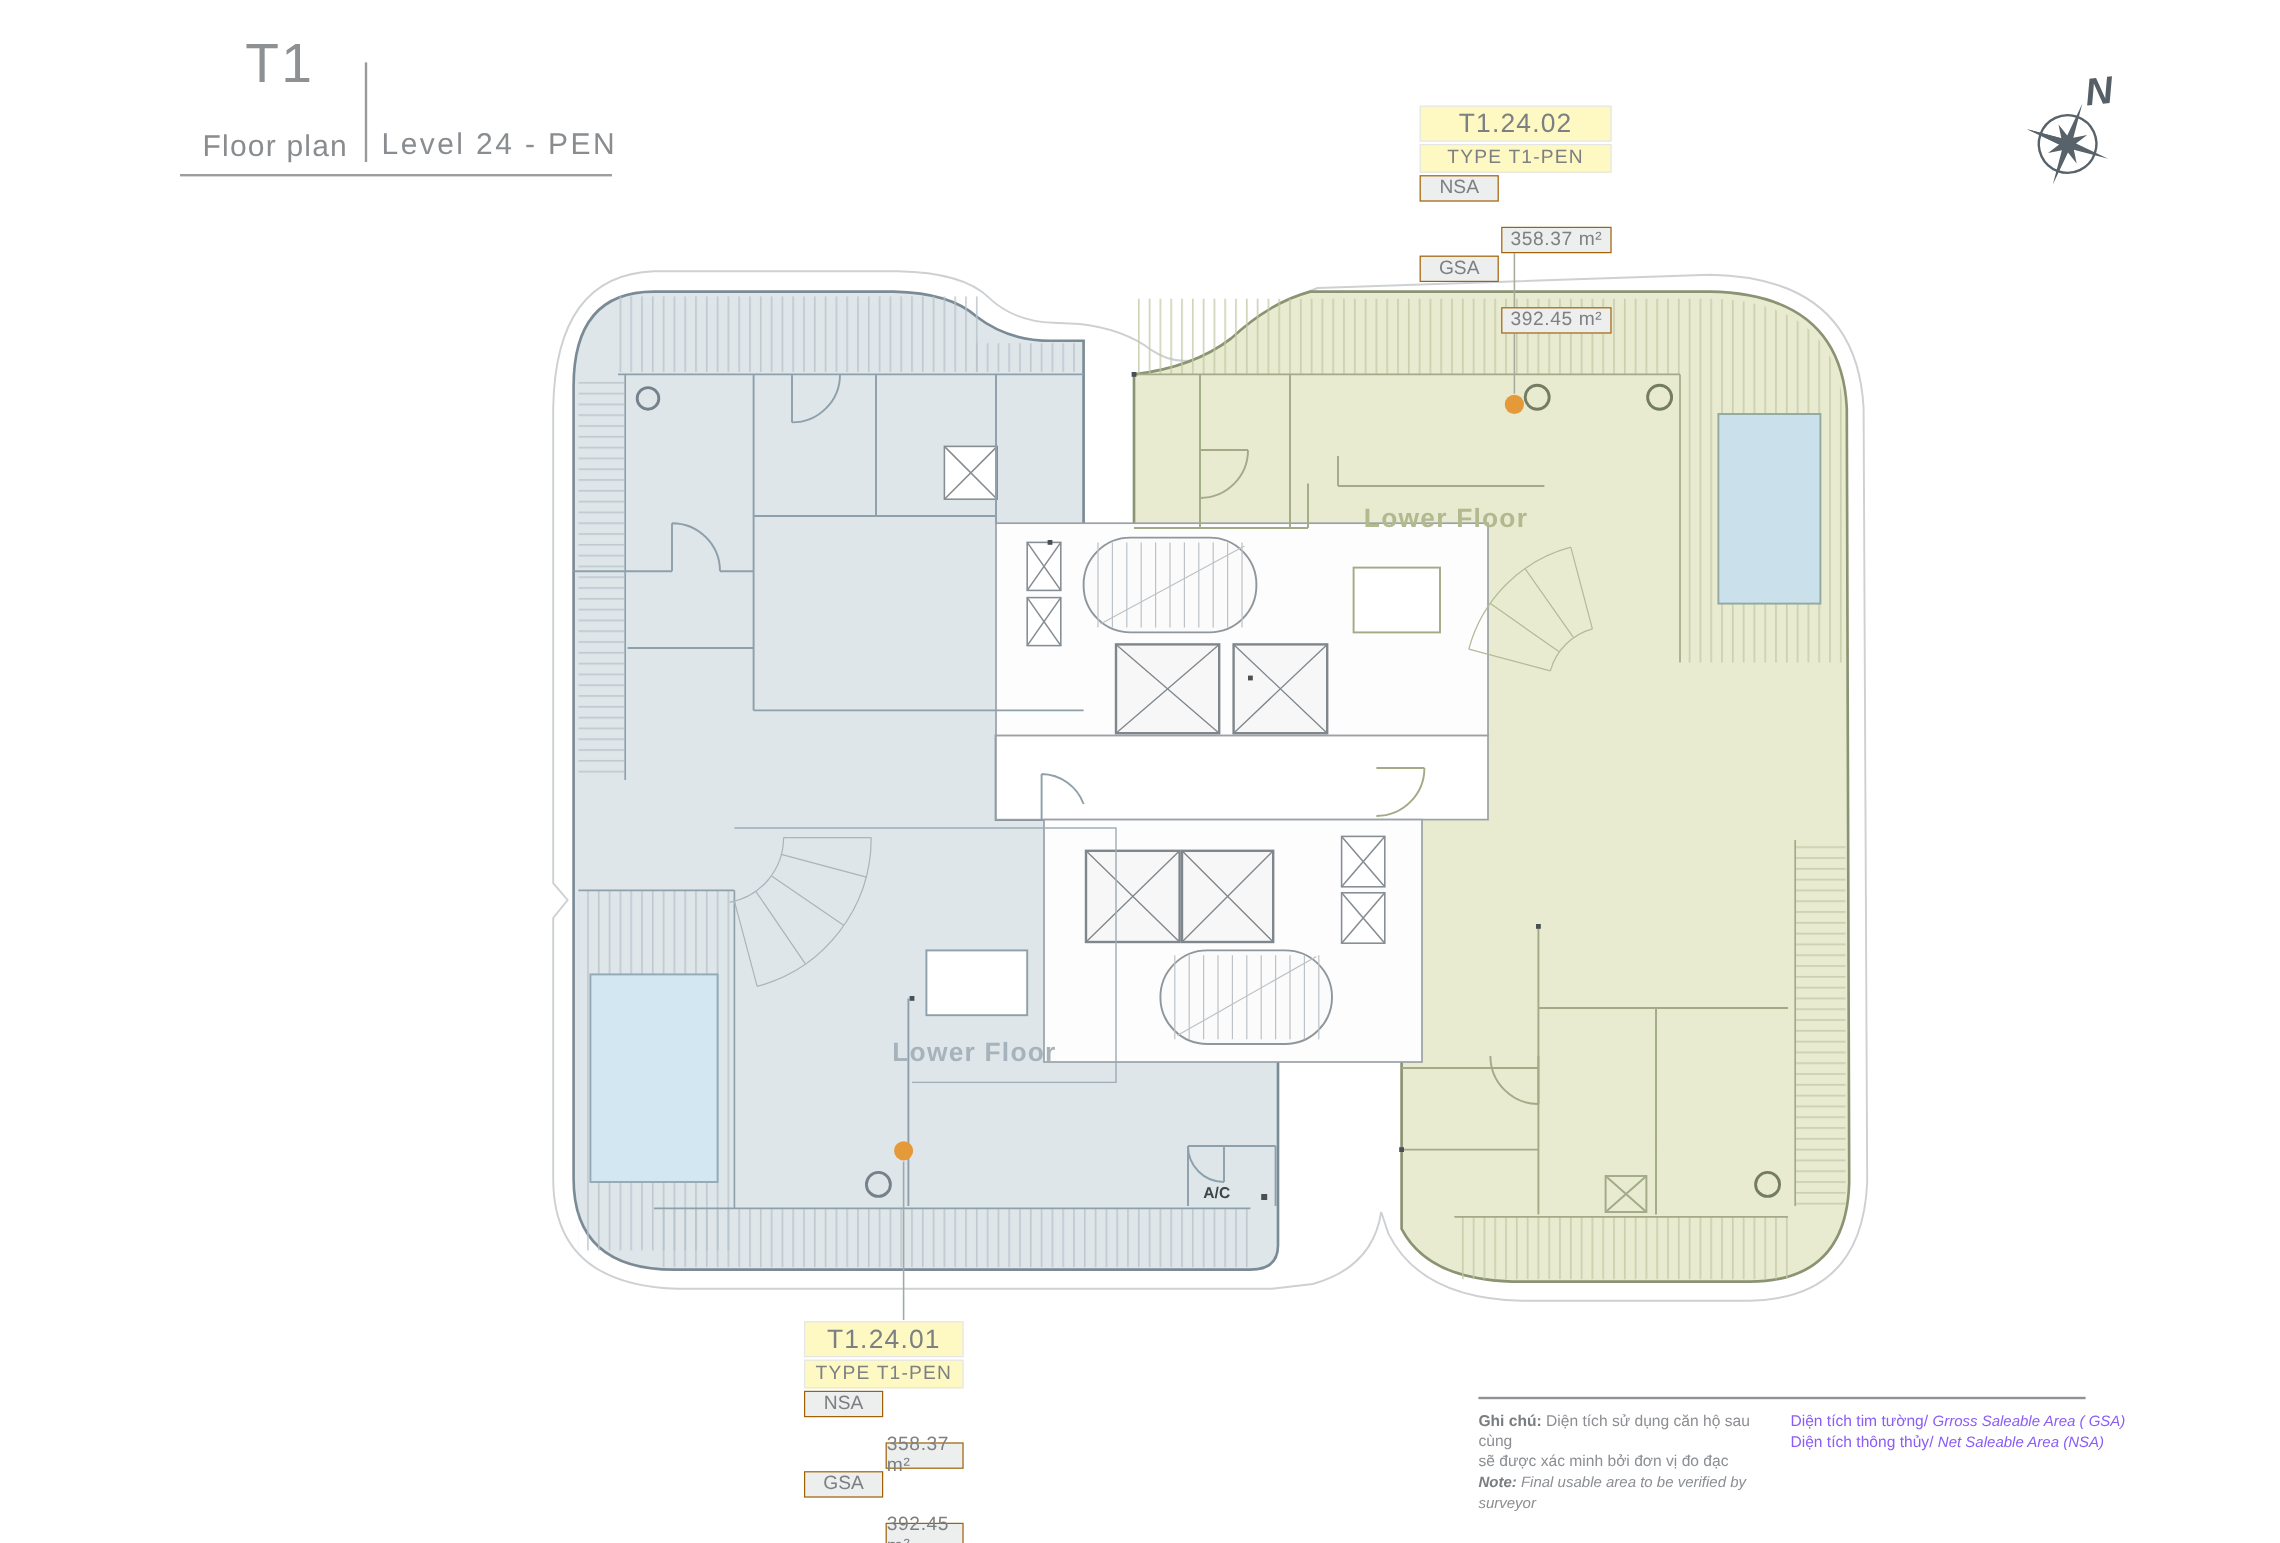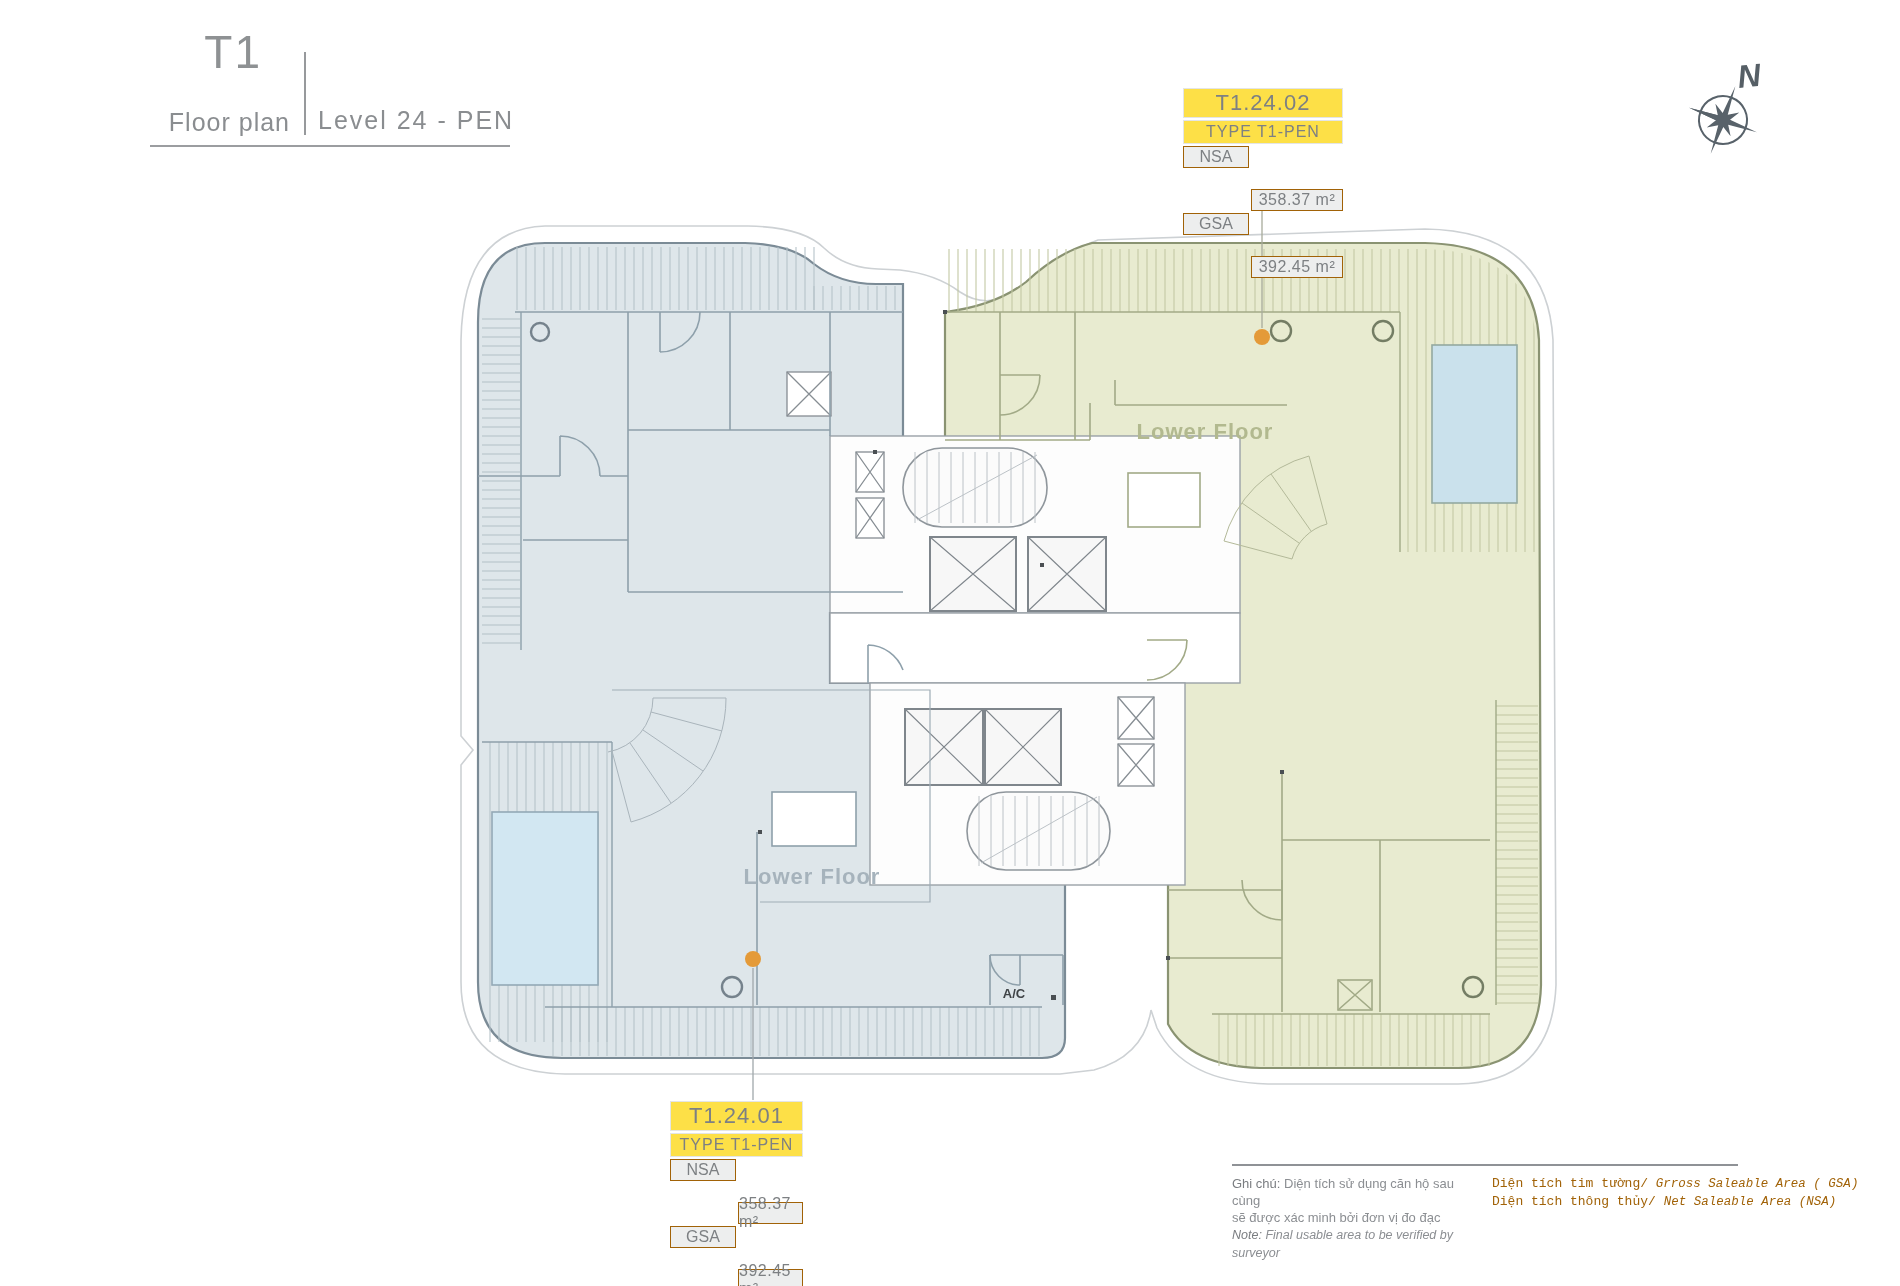--- a/index.html
+++ b/index.html
@@ -12,39 +12,39 @@
   .tb-row{display:flex;align-items:stretch;}
   .tb-left{width:140px;display:flex;flex-direction:column;align-items:flex-end;gap:31px;}
   .tb-t1{font-size:46px;line-height:48px;color:#8e9193;letter-spacing:2px;padding-right:28px;}
   .tb-fp{font-size:25px;line-height:30px;color:#8a8d90;letter-spacing:1px;}
   .tb-div{width:2px;background:#97999c;margin:24px 12px 2px 14px;}
   .tb-level{font-size:25px;color:#8a8d90;letter-spacing:2px;align-self:flex-end;padding-bottom:2px;}
   .tb-underline{width:360px;height:2px;background:#9b9da0;margin-top:8px;}
 
   
   .callout{position:absolute;display:flex;flex-direction:column;gap:2px;}
-  .callout .row{background:#fde047;border:1px solid #e4e5e5;color:#7d8083;
+  .callout .row{background:#fef9c3;border:1px solid #e4e5e5;color:#7d8083;
     display:flex;align-items:center;justify-content:center;}
   .callout .row.title{height:28px;font-size:22px;letter-spacing:1px;}
   .callout .row.type{height:22px;font-size:16px;letter-spacing:1px;}
   .callout .split{display:flex;gap:2px;background:transparent;border:none;padding:0;}
   .callout .split .cell{background:#edeeee;border:1px solid #a16207;height:20px;
     display:flex;align-items:center;justify-content:center;font-size:16px;color:#7d8083;}
   .callout .split .k{width:64px;}
   .callout .split .v{flex:1;letter-spacing:0.5px;margin-top:43px;}
   .co-02{left:1183px;top:88px;width:160px;}
   .co-01{left:670px;top:1101px;width:133px;}
 
   
   .notes{position:absolute;left:1232px;top:1164px;width:508px;}
   .notes-rule{width:506px;height:2px;background:#8f9296;margin-bottom:9px;}
   .notes-cols{display:flex;gap:14px;}
   .notes .col-l{width:246px;font-size:13px;line-height:17px;color:#8b8e92;}
-  .notes .col-r{width:248px;font-size:13px;line-height:17px;color:#a16207;font-family:Liberation Mono, monospace;}
-  .notes b{color:#7a7d81;font-weight:normal;}
+  .notes .col-r{width:248px;font-size:13px;line-height:17px;color:#8b5cf6;}
+  .notes b{color:#7a7d81;font-weight:bold;}
   .notes i{font-size:12.5px;}
   .nowrap{white-space:nowrap;}
 
   
   .compass{position:absolute;left:1672px;top:36px;}
 </style>
 </head>
 <body>
 
 <div class="canvas">

